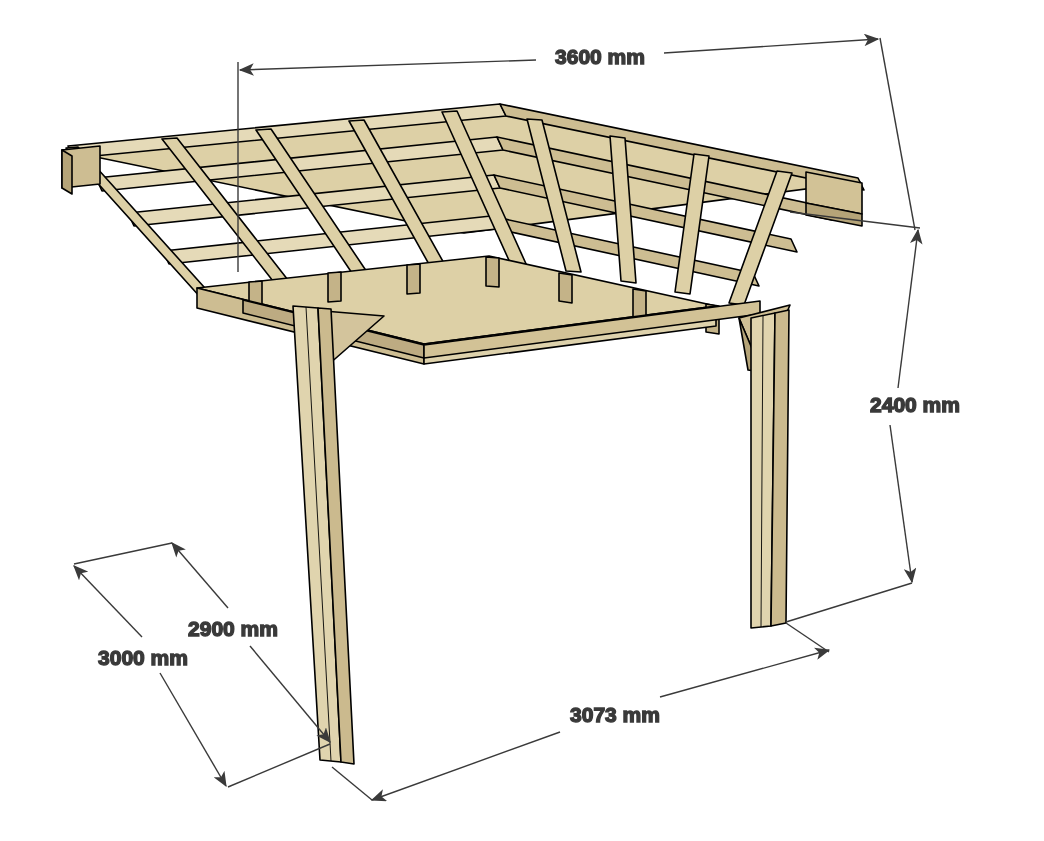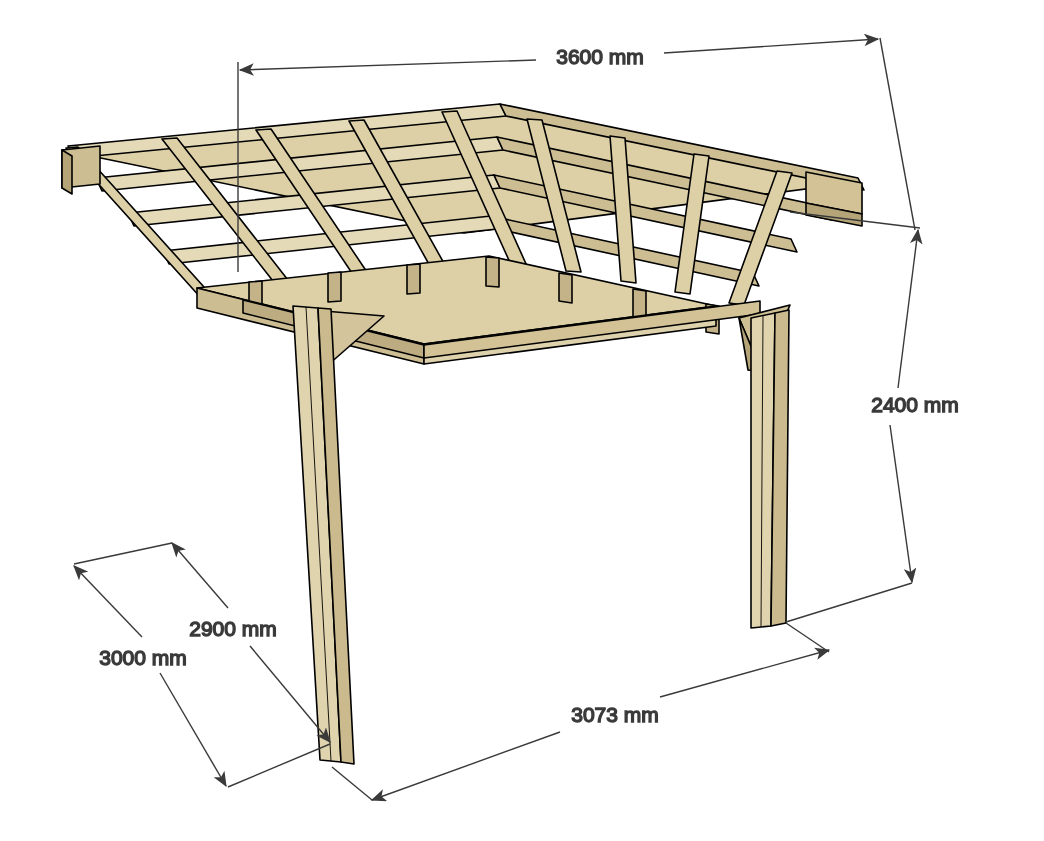--- a/index.html
+++ b/index.html
@@ -1,19 +1,19 @@
 <!DOCTYPE html>
 <html><head>
 <meta charset="utf-8">
 <title>Pergola Technical Drawing</title>
 <style>
   html,body{margin:0;padding:0;background:#ffffff;}
   body{width:1044px;height:841px;overflow:hidden;
        font-family:"Liberation Sans",sans-serif;}
-  #stage{position:relative;width:1044px;height:841px;background:#fff;}
+  #stage{position:relative;width:1044px;height:841px;background:#fff;font-weight:bold;}
   svg#drawing{position:absolute;left:0;top:0;width:1044px;height:841px;display:block;}
   .dimlabel{font-family:"Liberation Sans",sans-serif;font-size:21px;fill:#3a3a3a;
             dominant-baseline:middle;}
 </style>
 </head>
 <body>
 
 <div id="stage">
 
   <svg id="drawing" viewBox="0 0 1044 841">

